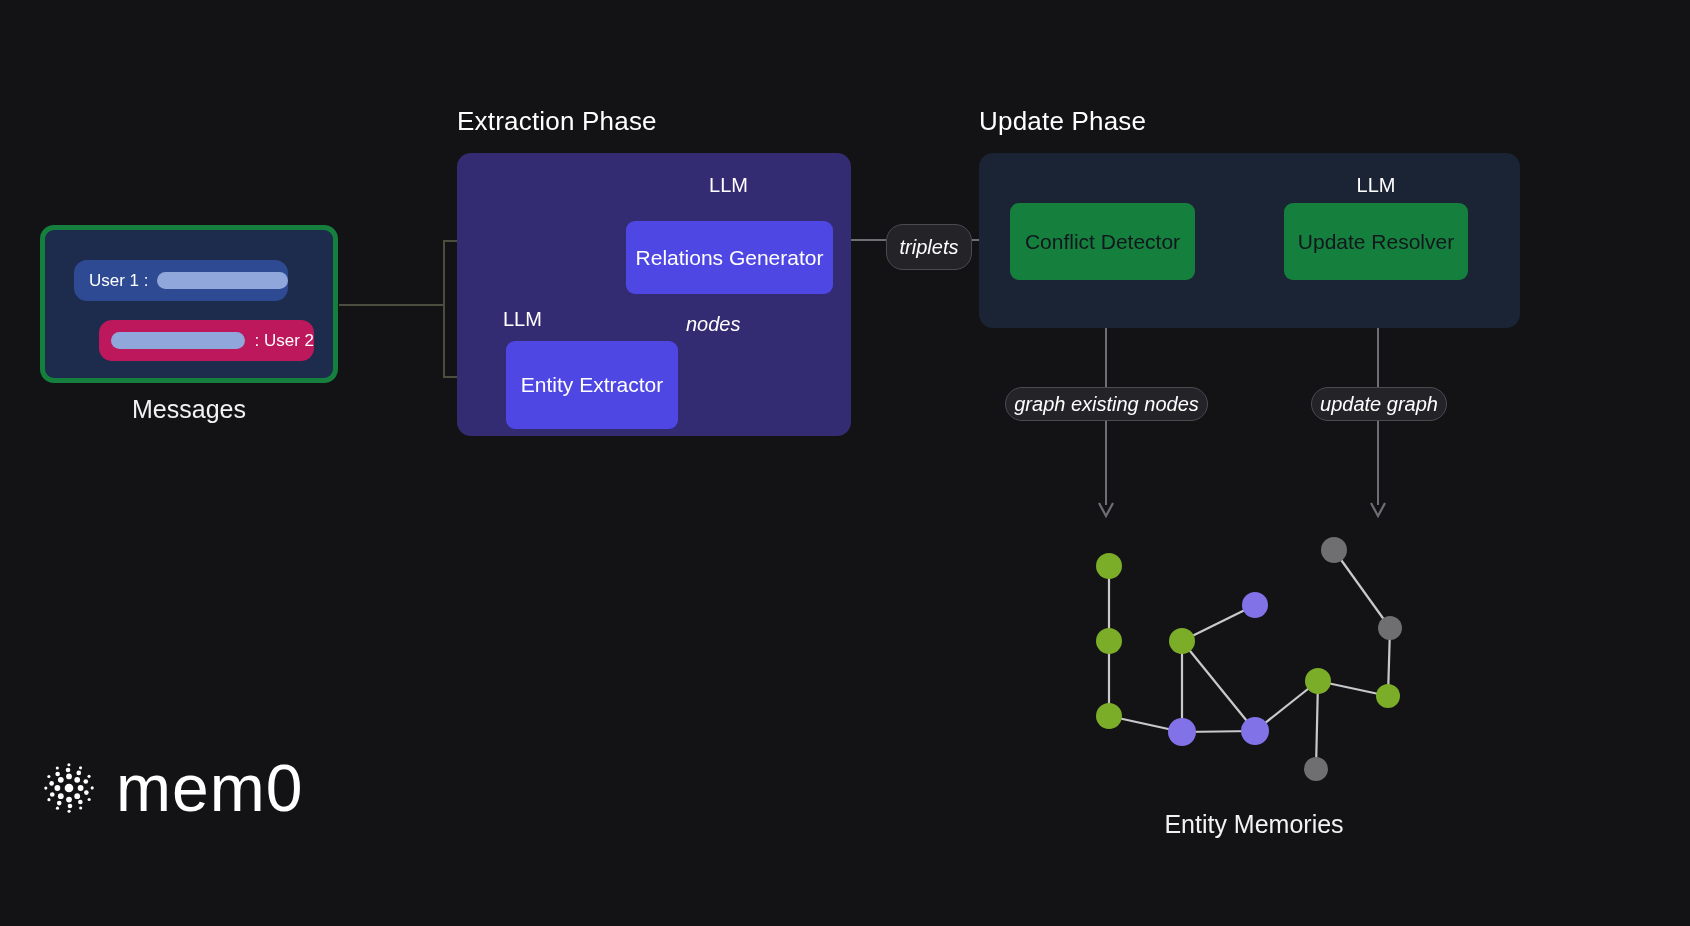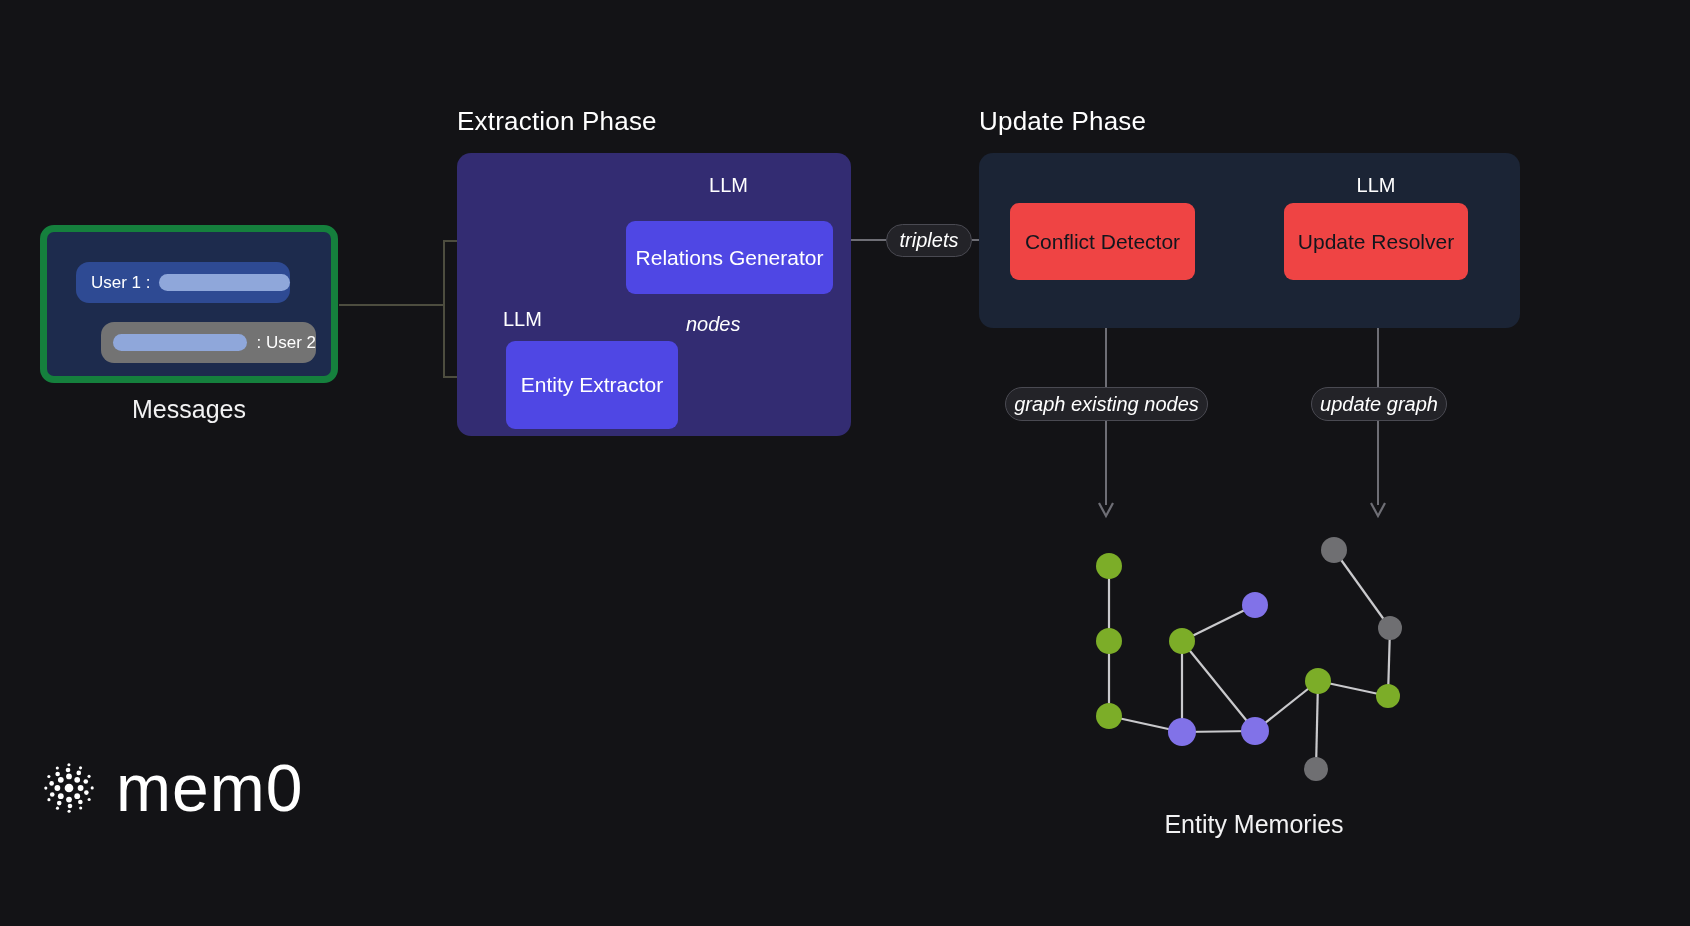--- a/index.html
+++ b/index.html
@@ -38,34 +38,34 @@
   .edge-label-italic{
     color:#ffffff;
     font-size:20px;
     font-style:italic;
     white-space:nowrap;
   }
 
   
   .messages-card{
     background:#1d2b4d;
-    border:7px solid #15803d;
+    border:5px solid #15803d;
     border-radius:14px;
     box-sizing:border-box;
   }
   .bubble{
     position:absolute;
     background:#2b4489;
     border-radius:13px;
     display:flex;
     align-items:center;
     box-sizing:border-box;
   }
   .bubble.b1{background:#2e4a93;}
-  .bubble.b2{background:#737373;}
+  .bubble.b2{background:#be185d;}
   .bubble-text{
     color:#ffffff;
     font-size:17px;
     white-space:nowrap;
   }
   .bubble-bar{
     background:#8fa7da;
     border-radius:10px;
     height:17px;
   }
@@ -84,21 +84,21 @@
   .node-box{
     border-radius:9px;
     display:flex;
     align-items:center;
     justify-content:center;
     box-sizing:border-box;
     text-align:center;
   }
   .node-box.indigo{background:#4f47e4;}
   .node-box.indigo .node-label{color:#ffffff;font-size:21px;}
-  .node-box.amber{background:#ef4444;text-align:center;}
+  .node-box.amber{background:#15803d;text-align:center;}
   .node-box.amber .node-label{color:#12161d;font-size:21px;}
   .node-label{white-space:nowrap;}
 
   
   .pill{
     background:#232328;
     border:1px solid #4a4a52;
     border-radius:17px;
     display:flex;
     align-items:center;
@@ -205,21 +205,21 @@
     <span class="node-label">Relations Generator</span>
   </div>
 
   <div class="abs llm-label" style="left:503px;top:308px;">LLM</div>
   <div class="abs node-box indigo" style="left:506px;top:341px;width:172px;height:88px;">
     <span class="node-label">Entity Extractor</span>
   </div>
 
   <div class="abs edge-label-italic" style="left:686px;top:313px;">nodes</div>
 
-  <div class="abs pill" style="left:886px;top:224px;width:86px;height:33px;">
+  <div class="abs pill" style="left:886px;top:224px;width:86px;height:46px;">
     <span class="pill-text">triplets</span>
   </div>
 
   <div class="abs phase-title" style="left:979px;top:106px;">Update Phase</div>
 
   <div class="abs update-box" style="left:979px;top:153px;width:541px;height:175px;"></div>
 
   <div class="abs node-box amber" style="left:1010px;top:203px;width:185px;height:77px;">
     <span class="node-label">Conflict Detector</span>
   </div>

